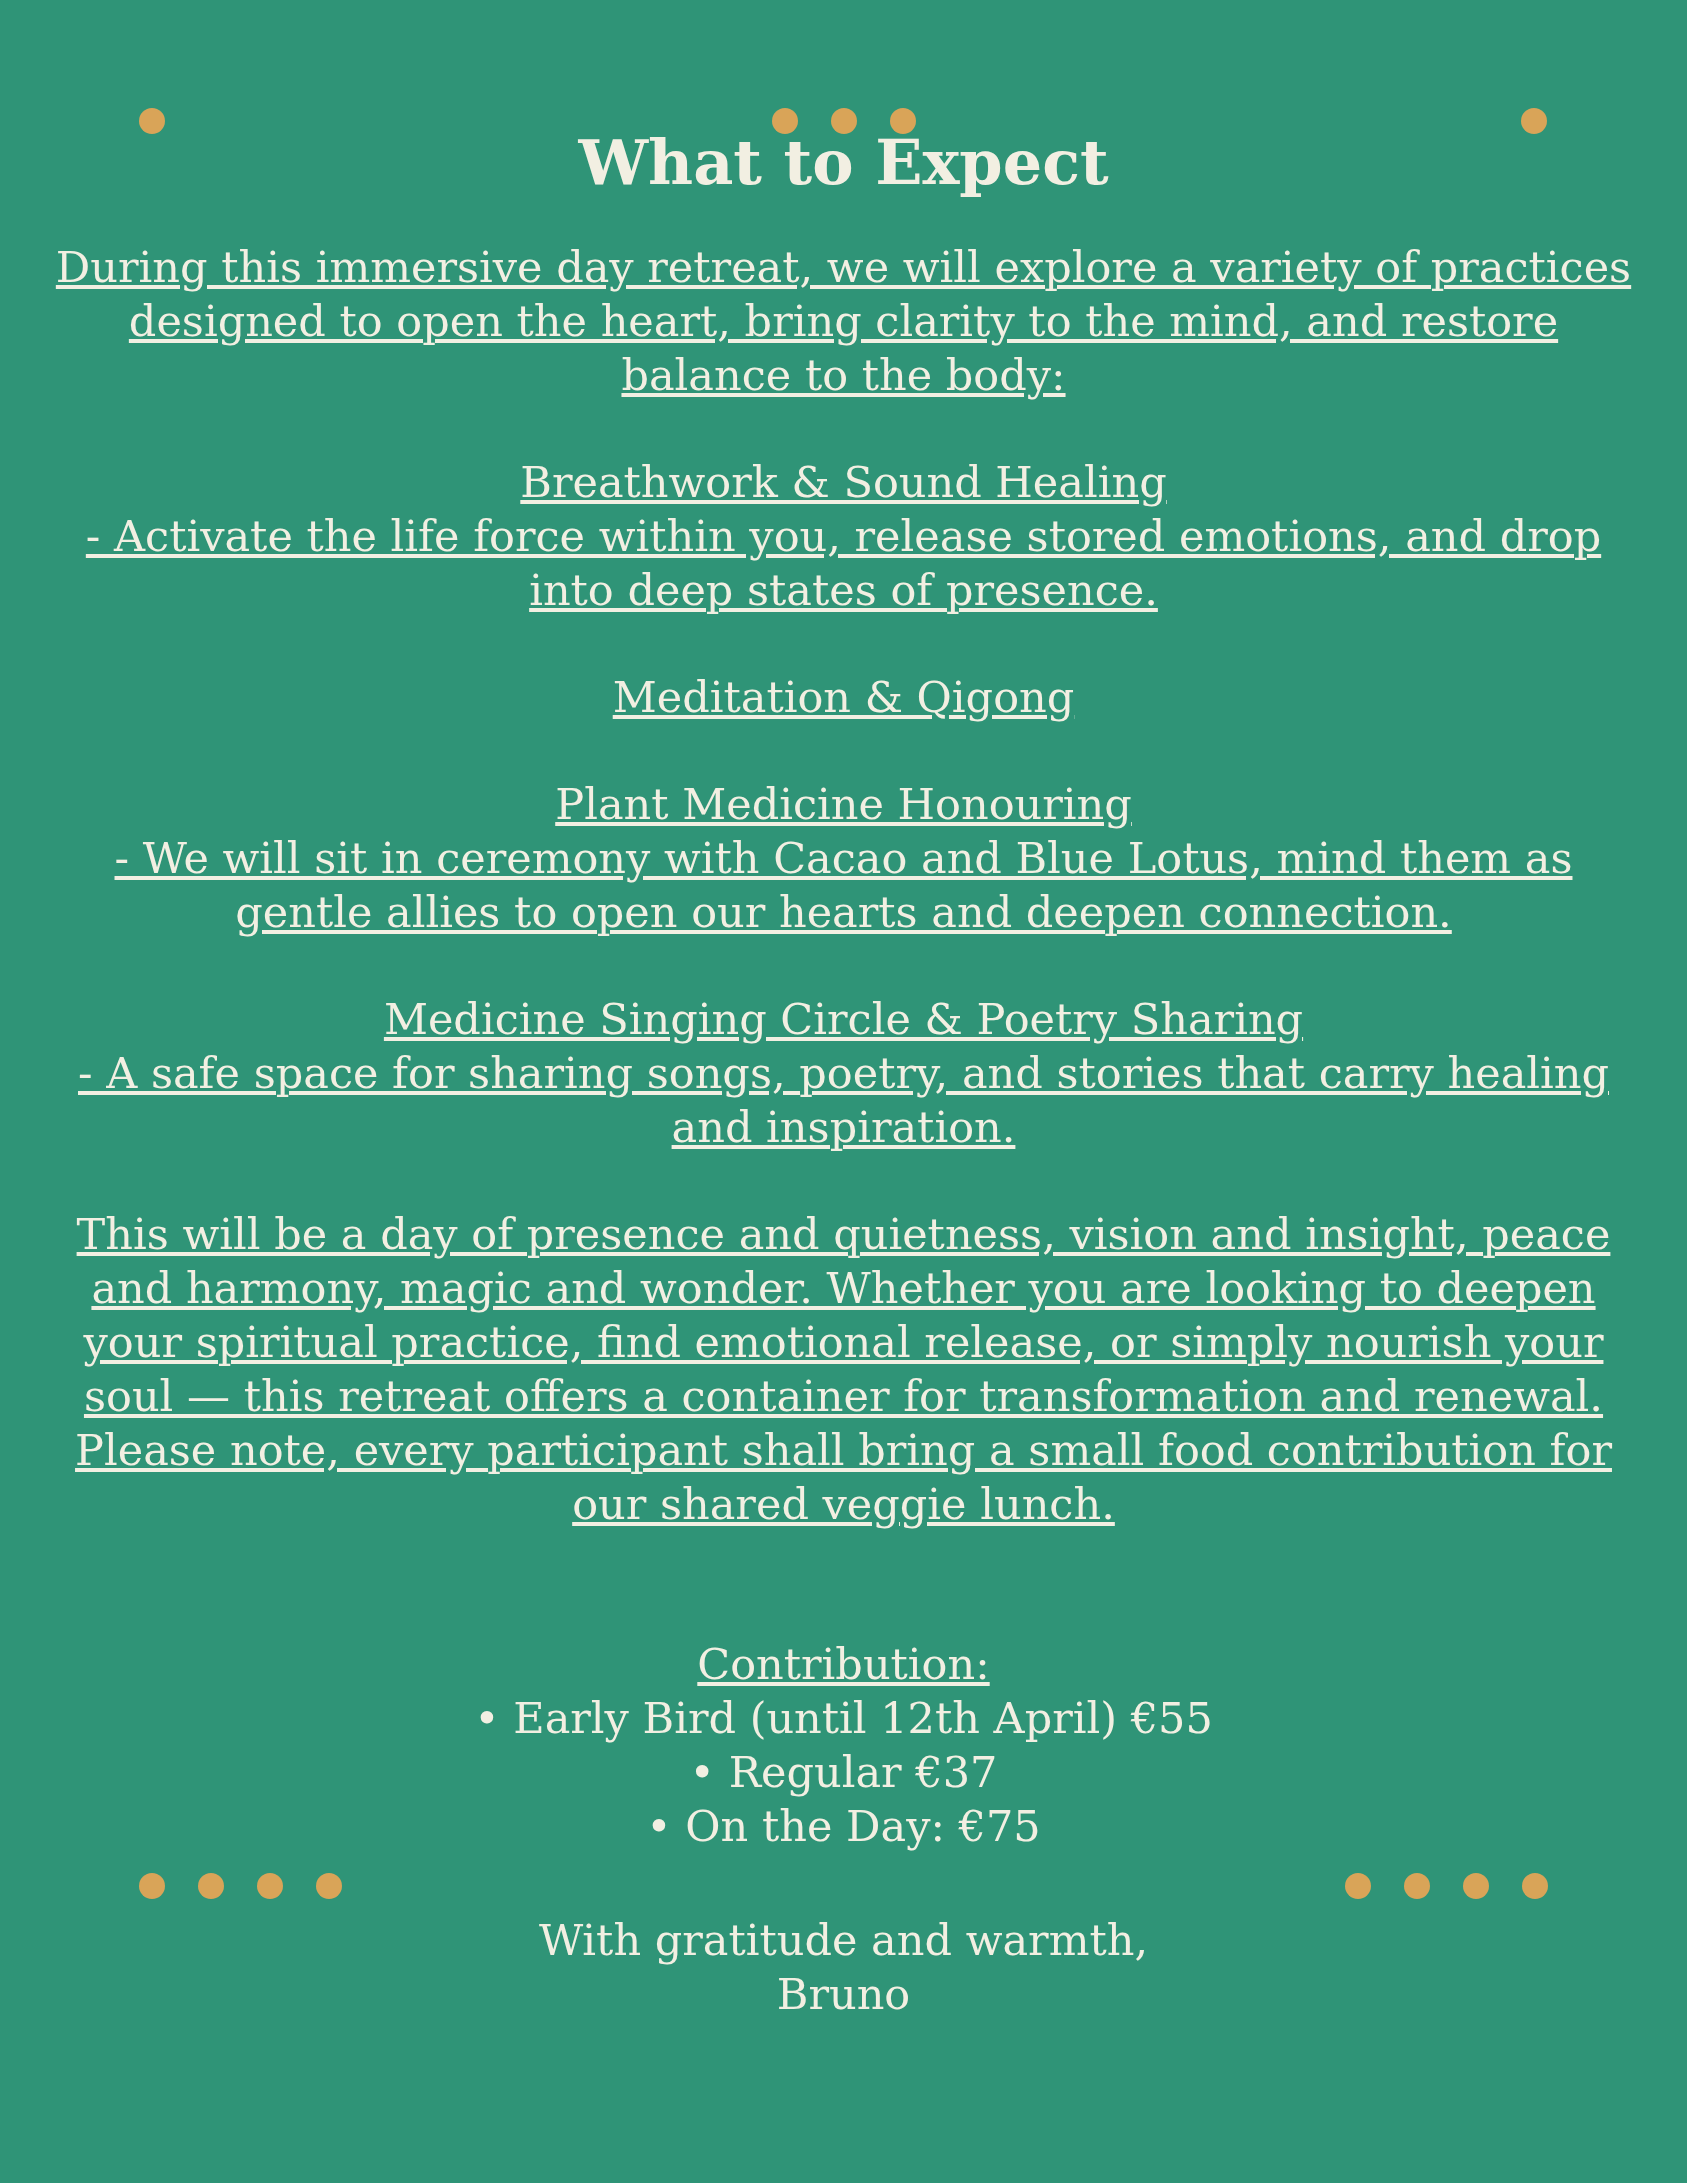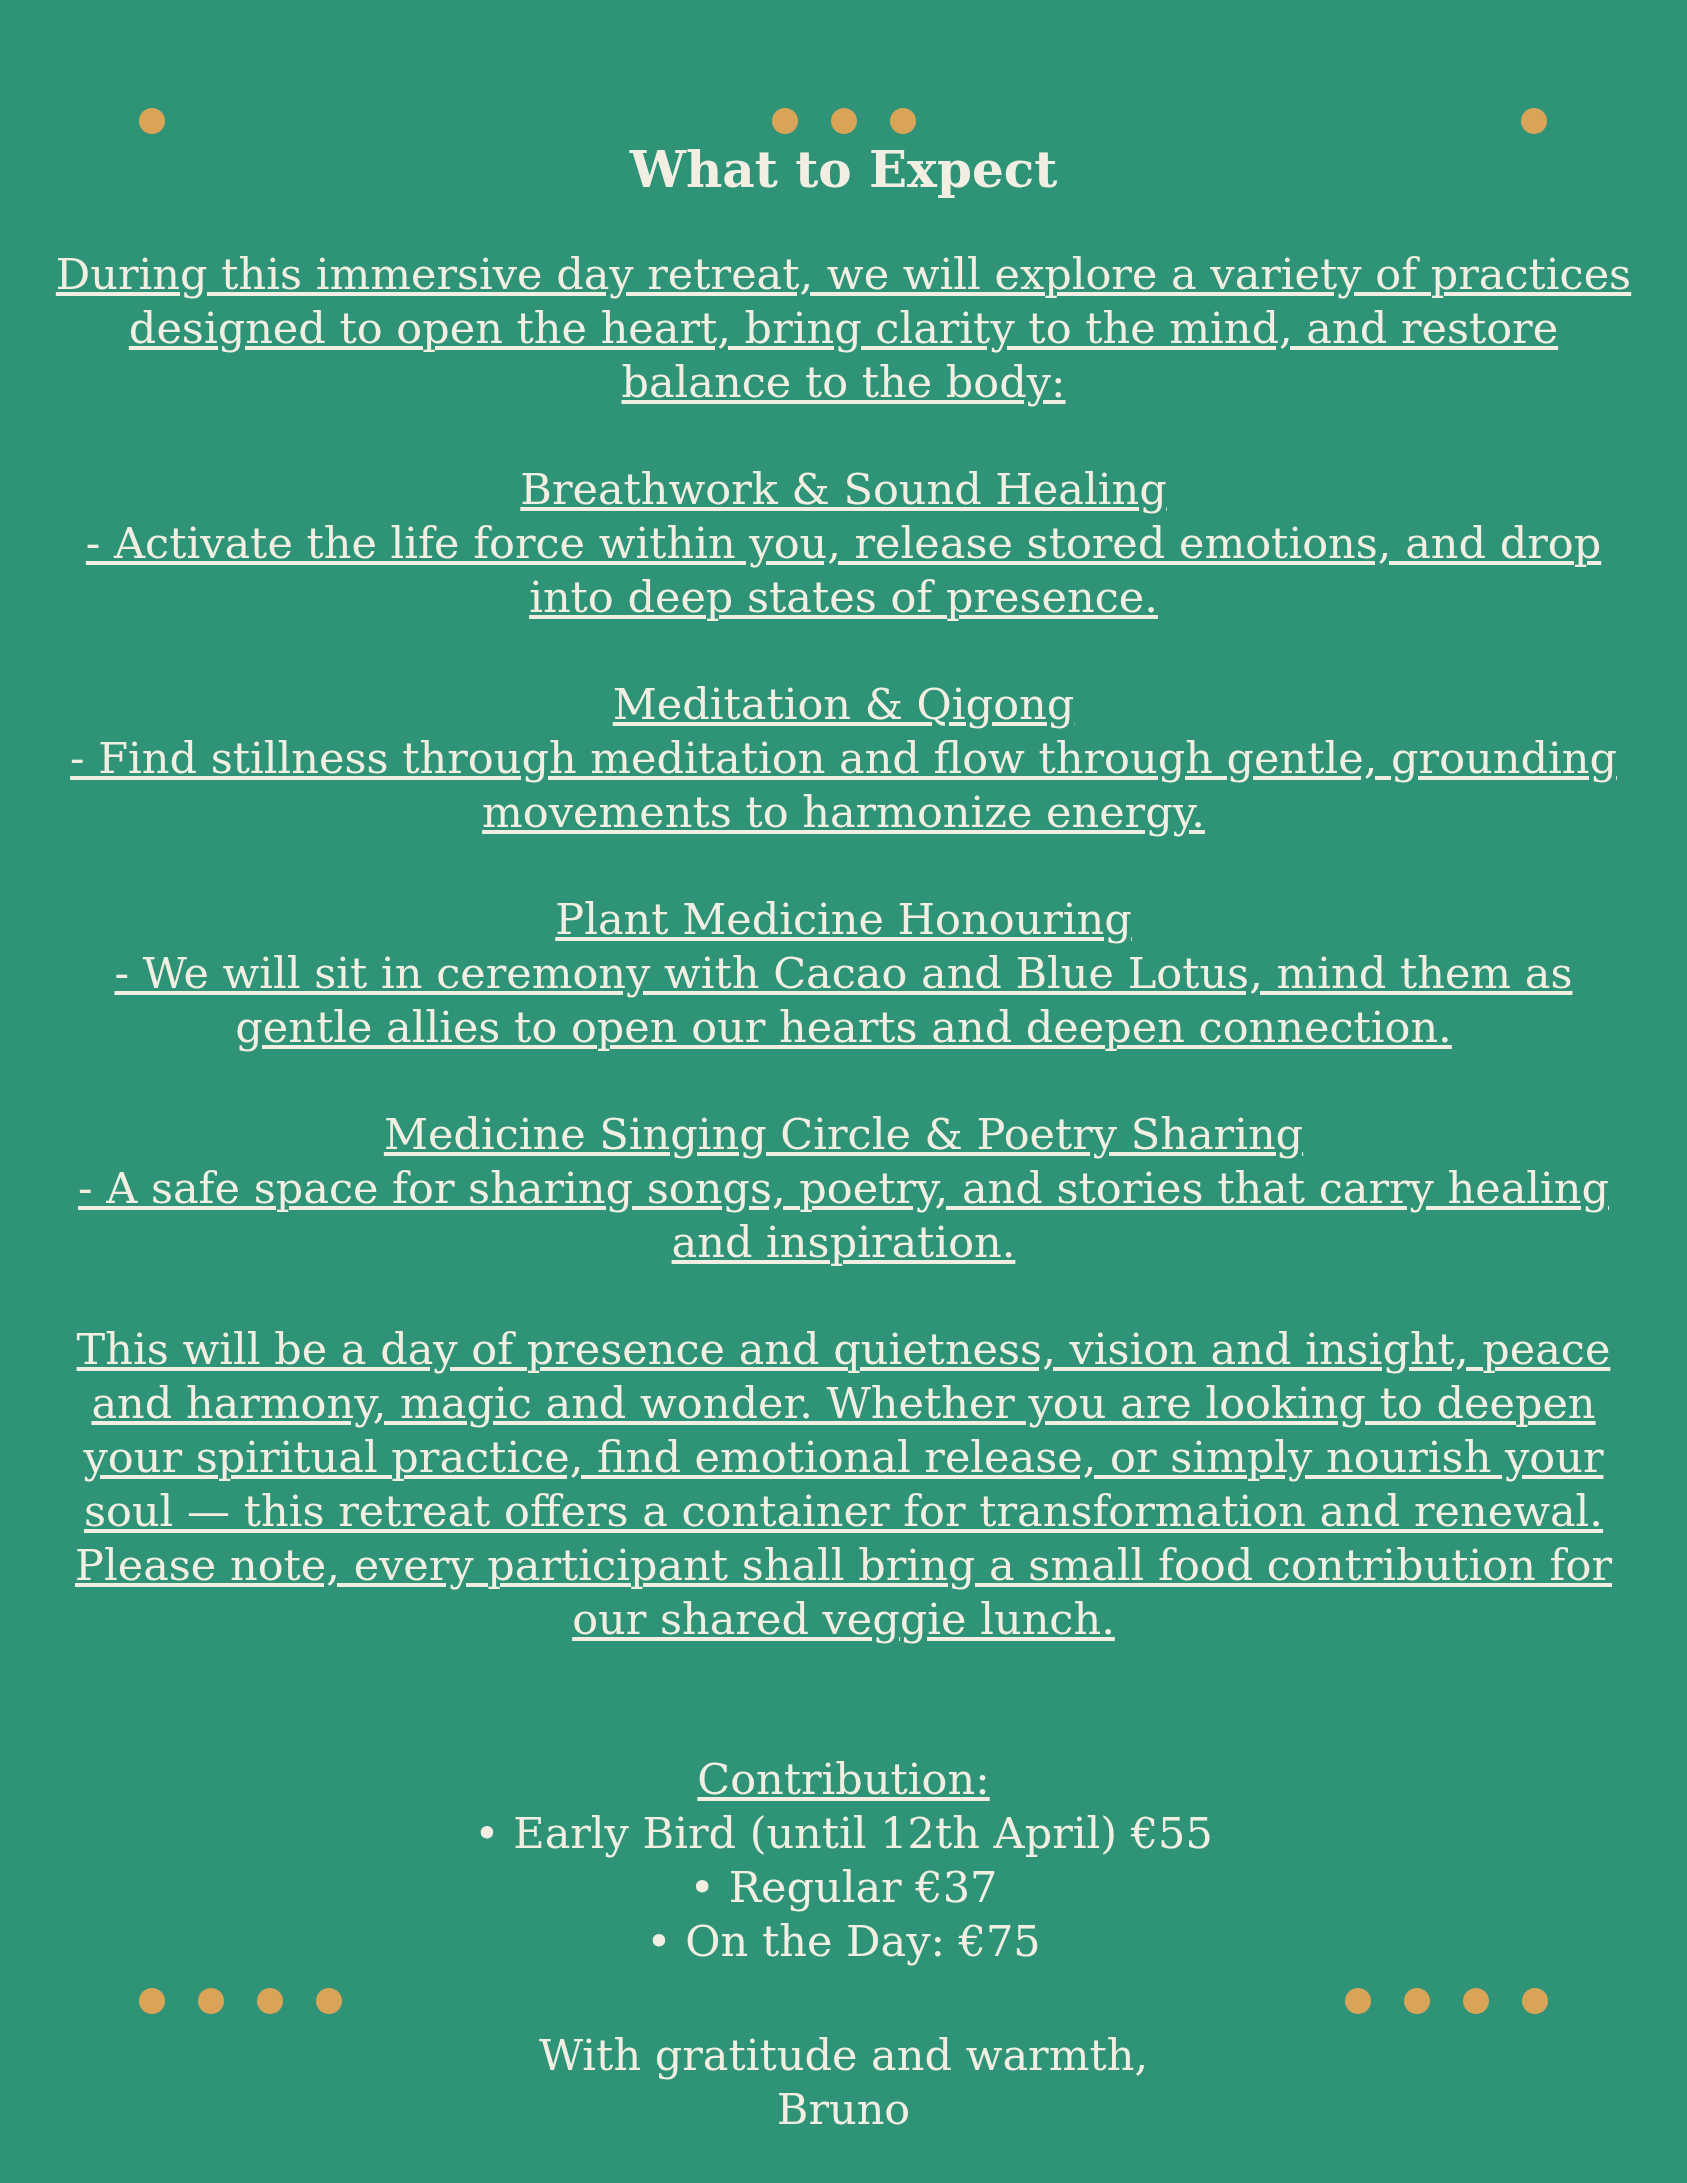--- a/index.html
+++ b/index.html
@@ -29,22 +29,22 @@
   .dot-single-left  { position: absolute; left: 139px; top: 0; }
   .dot-single-right { position: absolute; right: 140px; top: 0; }
   .dot-group-center {
     position: absolute; left: 0; right: 0; top: 0;
     display: flex; justify-content: center; gap: 33px;
   }
   .dots-row.bottom { margin-top: 20px; }
   .dot-group-left  { position: absolute; left: 139px; top: 0; display: flex; gap: 33px; }
   .dot-group-right { position: absolute; right: 139px; top: 0; display: flex; gap: 33px; }
   .page-title {
-    margin-top: 7px;
-    font-size: 50px;
+    margin-top: 0;
+    font-size: 62px;
     line-height: 55px;
   }
   .para { max-width: 1604px; margin: 0 auto; text-decoration: underline; }
   .intro { margin-top: 50px; }
   .section { margin-top: 53px; }
   .outro { margin-top: 53px; }
   .contribution { margin-top: 106px; }
   .contribution ul { list-style: none; }
   .closing { margin-top: 14px; }
 </style>
@@ -65,21 +65,20 @@
 
 <p class="para intro">During this immersive day retreat, we will explore a variety of practices designed to open the heart, bring clarity to the mind, and restore balance to the body:</p>
 
 <div class="section">
   <div class="para">Breathwork &amp; Sound Healing</div>
   <div class="para">- Activate the life force within you, release stored emotions, and drop into deep states of presence.</div>
 </div>
 
 <div class="section">
   <div class="para">Meditation &amp; Qigong</div>
-  <div class="para">- Find stillness through meditation and flow through gentle, grounding movements to harmonize energy.</div>
 </div>
 
 <div class="section">
   <div class="para">Plant Medicine Honouring</div>
   <div class="para">- We will sit in ceremony with Cacao and Blue Lotus, mind them as gentle allies to open our hearts and deepen connection.</div>
 </div>
 
 <div class="section">
   <div class="para">Medicine Singing Circle &amp; Poetry Sharing</div>
   <div class="para">- A safe space for sharing songs, poetry, and stories that carry healing and inspiration.</div>

